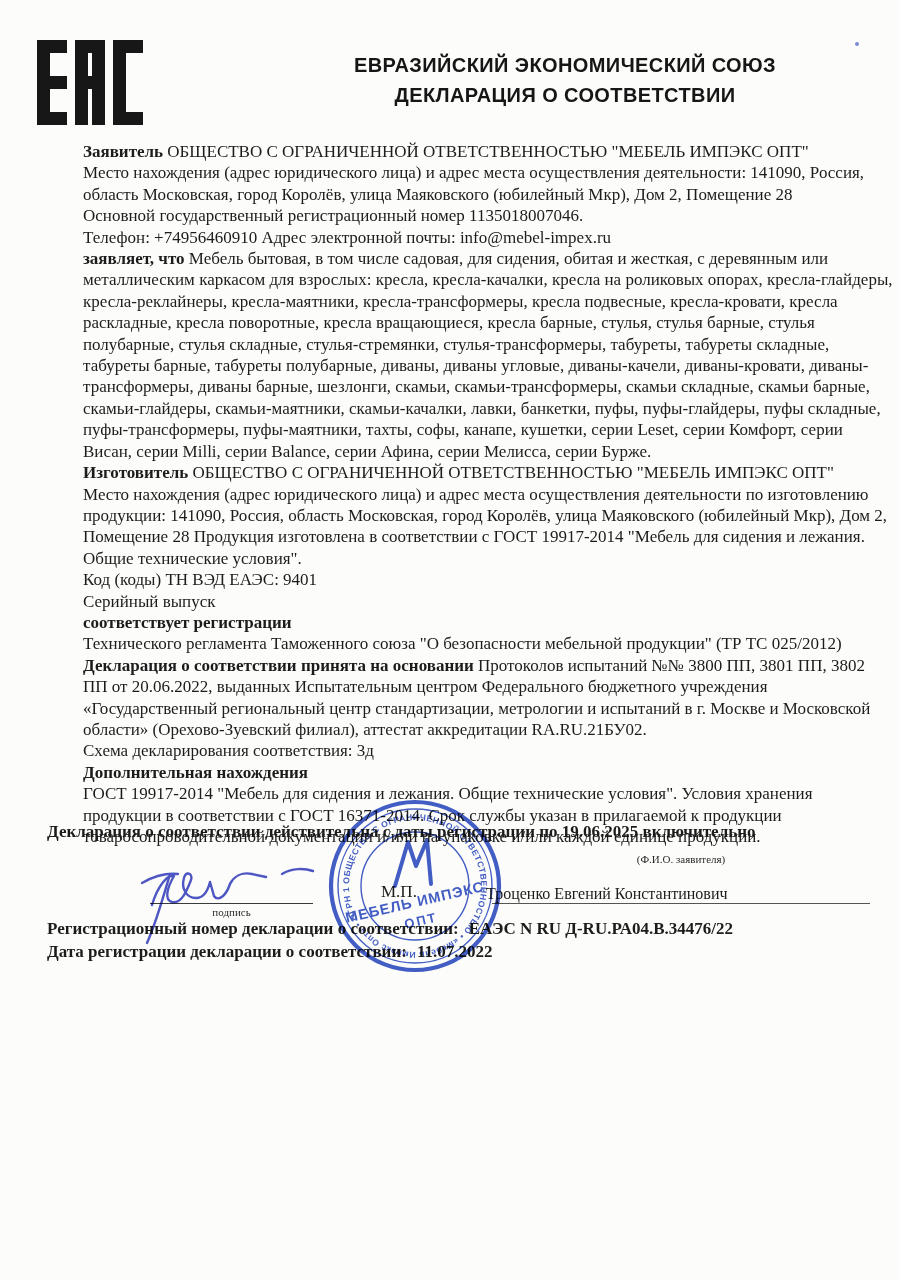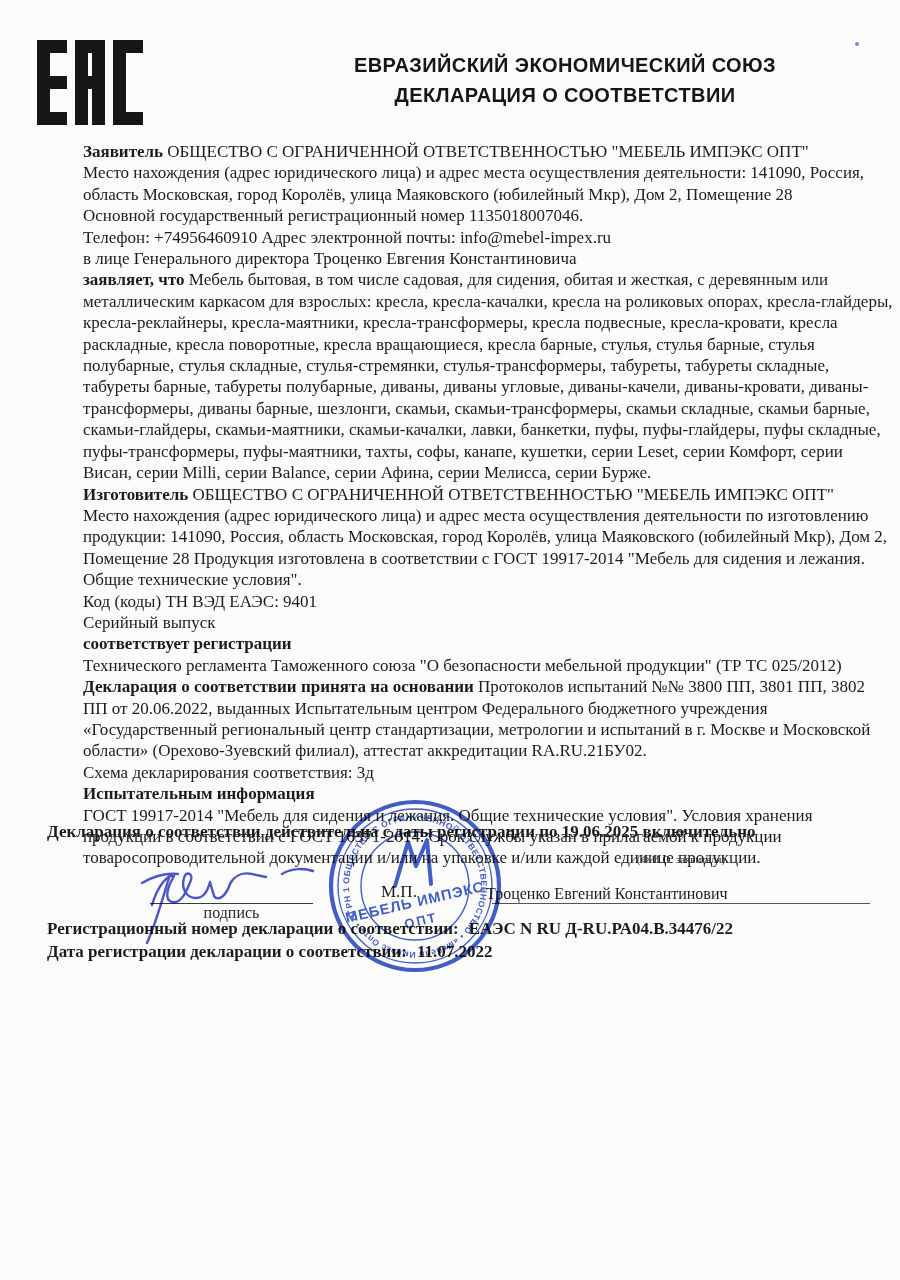--- a/index.html
+++ b/index.html
@@ -28,21 +28,21 @@
     background:#5a6fd0; border-radius:50%; opacity:.8; }
   
   .body-text { position:absolute; left:47px; top:141px; width:810px;margin-left:36px; }
   .body-text p { margin:0; }
   .b { font-weight:bold; }
   
   .validity { position:absolute; left:47px; top:821px; width:810px; font-weight:bold; }
   .sig-svg { position:absolute; left:132px; top:843px; mix-blend-mode:multiply; z-index:4; }
   .sig-line  { position:absolute; left:150px; top:903px; width:163px; border-top:1.6px solid #3a3a3a; }
   .sig-caption { position:absolute; left:150px; top:906px; width:163px; text-align:center;
-                 font-size:16px; line-height:13px; color:#2a2a2a; }
+                 font-size:11px; line-height:13px; color:#2a2a2a; }
   .mp-label { position:absolute; left:381px; top:881px; font-size:17px; }
   .fio-name { position:absolute; left:486px; top:883px; font-size:16px; }
   .fio-line { position:absolute; left:492px; top:903px; width:378px; border-top:1.6px solid #555; }
   .fio-caption { position:absolute; left:492px; top:853px; width:378px; text-align:center;
                  font-size:11px; line-height:13px; color:#2a2a2a; }
   .stamp-svg { position:absolute; left:324px; top:795px; mix-blend-mode:multiply; opacity:.92; z-index:3; }
   .reg-line  { position:absolute; left:47px; font-weight:bold; }
   .reg-number { top:918px; }
   .reg-date   { top:941px; }
   .reg-line .val { margin-left:10px; }
@@ -77,31 +77,30 @@
     <div>ЕВРАЗИЙСКИЙ ЭКОНОМИЧЕСКИЙ СОЮЗ</div>
     <div>ДЕКЛАРАЦИЯ О СООТВЕТСТВИИ</div>
   </div>
   <span class="speck"></span>
 
   <div class="body-text">
     <p><span class="b">Заявитель</span> <span>ОБЩЕСТВО С ОГРАНИЧЕННОЙ ОТВЕТСТВЕННОСТЬЮ "МЕБЕЛЬ ИМПЭКС ОПТ"</span></p>
     <p>Место нахождения (адрес юридического лица) и адрес места осуществления деятельности: 141090, Россия, область Московская, город Королёв, улица Маяковского (юбилейный Мкр), Дом 2, Помещение 28</p>
     <p>Основной государственный регистрационный номер 1135018007046.</p>
     <p>Телефон: +74956460910 Адрес электронной почты: info@mebel-impex.ru</p>
-    <p>в лице Генерального директора Троценко Евгения Константиновича</p>
     <p><span class="b">заявляет, что</span> <span>Мебель бытовая, в том числе садовая, для сидения, обитая и жесткая, с деревянным или металлическим каркасом для взрослых: кресла, кресла-качалки, кресла на роликовых опорах, кресла-глайдеры, кресла-реклайнеры, кресла-маятники, кресла-трансформеры, кресла подвесные, кресла-кровати, кресла раскладные, кресла поворотные, кресла вращающиеся, кресла барные, стулья, стулья барные, стулья полубарные, стулья складные, стулья-стремянки, стулья-трансформеры, табуреты, табуреты складные, табуреты барные, табуреты полубарные, диваны, диваны угловые, диваны-качели, диваны-кровати, диваны-трансформеры, диваны барные, шезлонги, скамьи, скамьи-трансформеры, скамьи складные, скамьи барные, скамьи-глайдеры, скамьи-маятники, скамьи-качалки, лавки, банкетки, пуфы, пуфы-глайдеры, пуфы складные, пуфы-трансформеры, пуфы-маятники, тахты, софы, канапе, кушетки, серии Leset, серии Комфорт, серии Висан, серии Milli, серии Balance, серии Афина, серии Мелисса, серии Бурже.</span></p>
     <p><span class="b">Изготовитель</span> <span>ОБЩЕСТВО С ОГРАНИЧЕННОЙ ОТВЕТСТВЕННОСТЬЮ "МЕБЕЛЬ ИМПЭКС ОПТ"</span></p>
     <p>Место нахождения (адрес юридического лица) и адрес места осуществления деятельности по изготовлению продукции: 141090, Россия, область Московская, город Королёв, улица Маяковского (юбилейный Мкр), Дом 2, Помещение 28 Продукция изготовлена в соответствии с ГОСТ 19917-2014 "Мебель для сидения и лежания. Общие технические условия".</p>
     <p>Код (коды) ТН ВЭД ЕАЭС: 9401</p>
     <p>Серийный выпуск</p>
     <p class="b">соответствует регистрации</p>
     <p>Технического регламента Таможенного союза "О безопасности мебельной продукции" (ТР ТС 025/2012)</p>
     <p><span class="b">Декларация о соответствии принята на основании</span> <span>Протоколов испытаний №№ 3800 ПП, 3801 ПП, 3802 ПП от 20.06.2022, выданных Испытательным центром Федерального бюджетного учреждения «Государственный региональный центр стандартизации, метрологии и испытаний в г. Москве и Московской области» (Орехово-Зуевский филиал), аттестат аккредитации RA.RU.21БУ02.</span></p>
     <p>Схема декларирования соответствия: 3д</p>
-    <p class="b">Испытательным информация</p>
+    <p class="b">Дополнительная нахождения</p>
     <p>ГОСТ 19917-2014 "Мебель для сидения и лежания. Общие технические условия". Условия хранения продукции в соответствии с ГОСТ 16371-2014. Срок службы указан в прилагаемой к продукции товаросопроводительной документации и/или на упаковке и/или каждой единице продукции.</p>
   </div>
 
   <div class="validity">Декларация о соответствии действительна с даты регистрации по 19.06.2025 включительно</div>
 
   <svg class="sig-svg" width="200" height="104" viewBox="0 0 200 104" aria-hidden="true">
     <g fill="none" stroke="#3c45c2" stroke-width="2.4" stroke-linecap="round" stroke-linejoin="round" opacity="0.9">
       <path d="M 10,40 C 22,33 34,30 46,31"></path>
       <path d="M 38,31 C 31,55 24,80 15,100"></path>
       <path d="M 20,62 C 26,42 36,31 42,33 C 35,45 32,57 40,59 C 50,61 55,47 59,37 C 61,30 54,28 52,35 C 49,45 54,55 64,55 C 72,55 76,47 78,39 L 82,53 C 86,59 94,53 98,41"></path>

